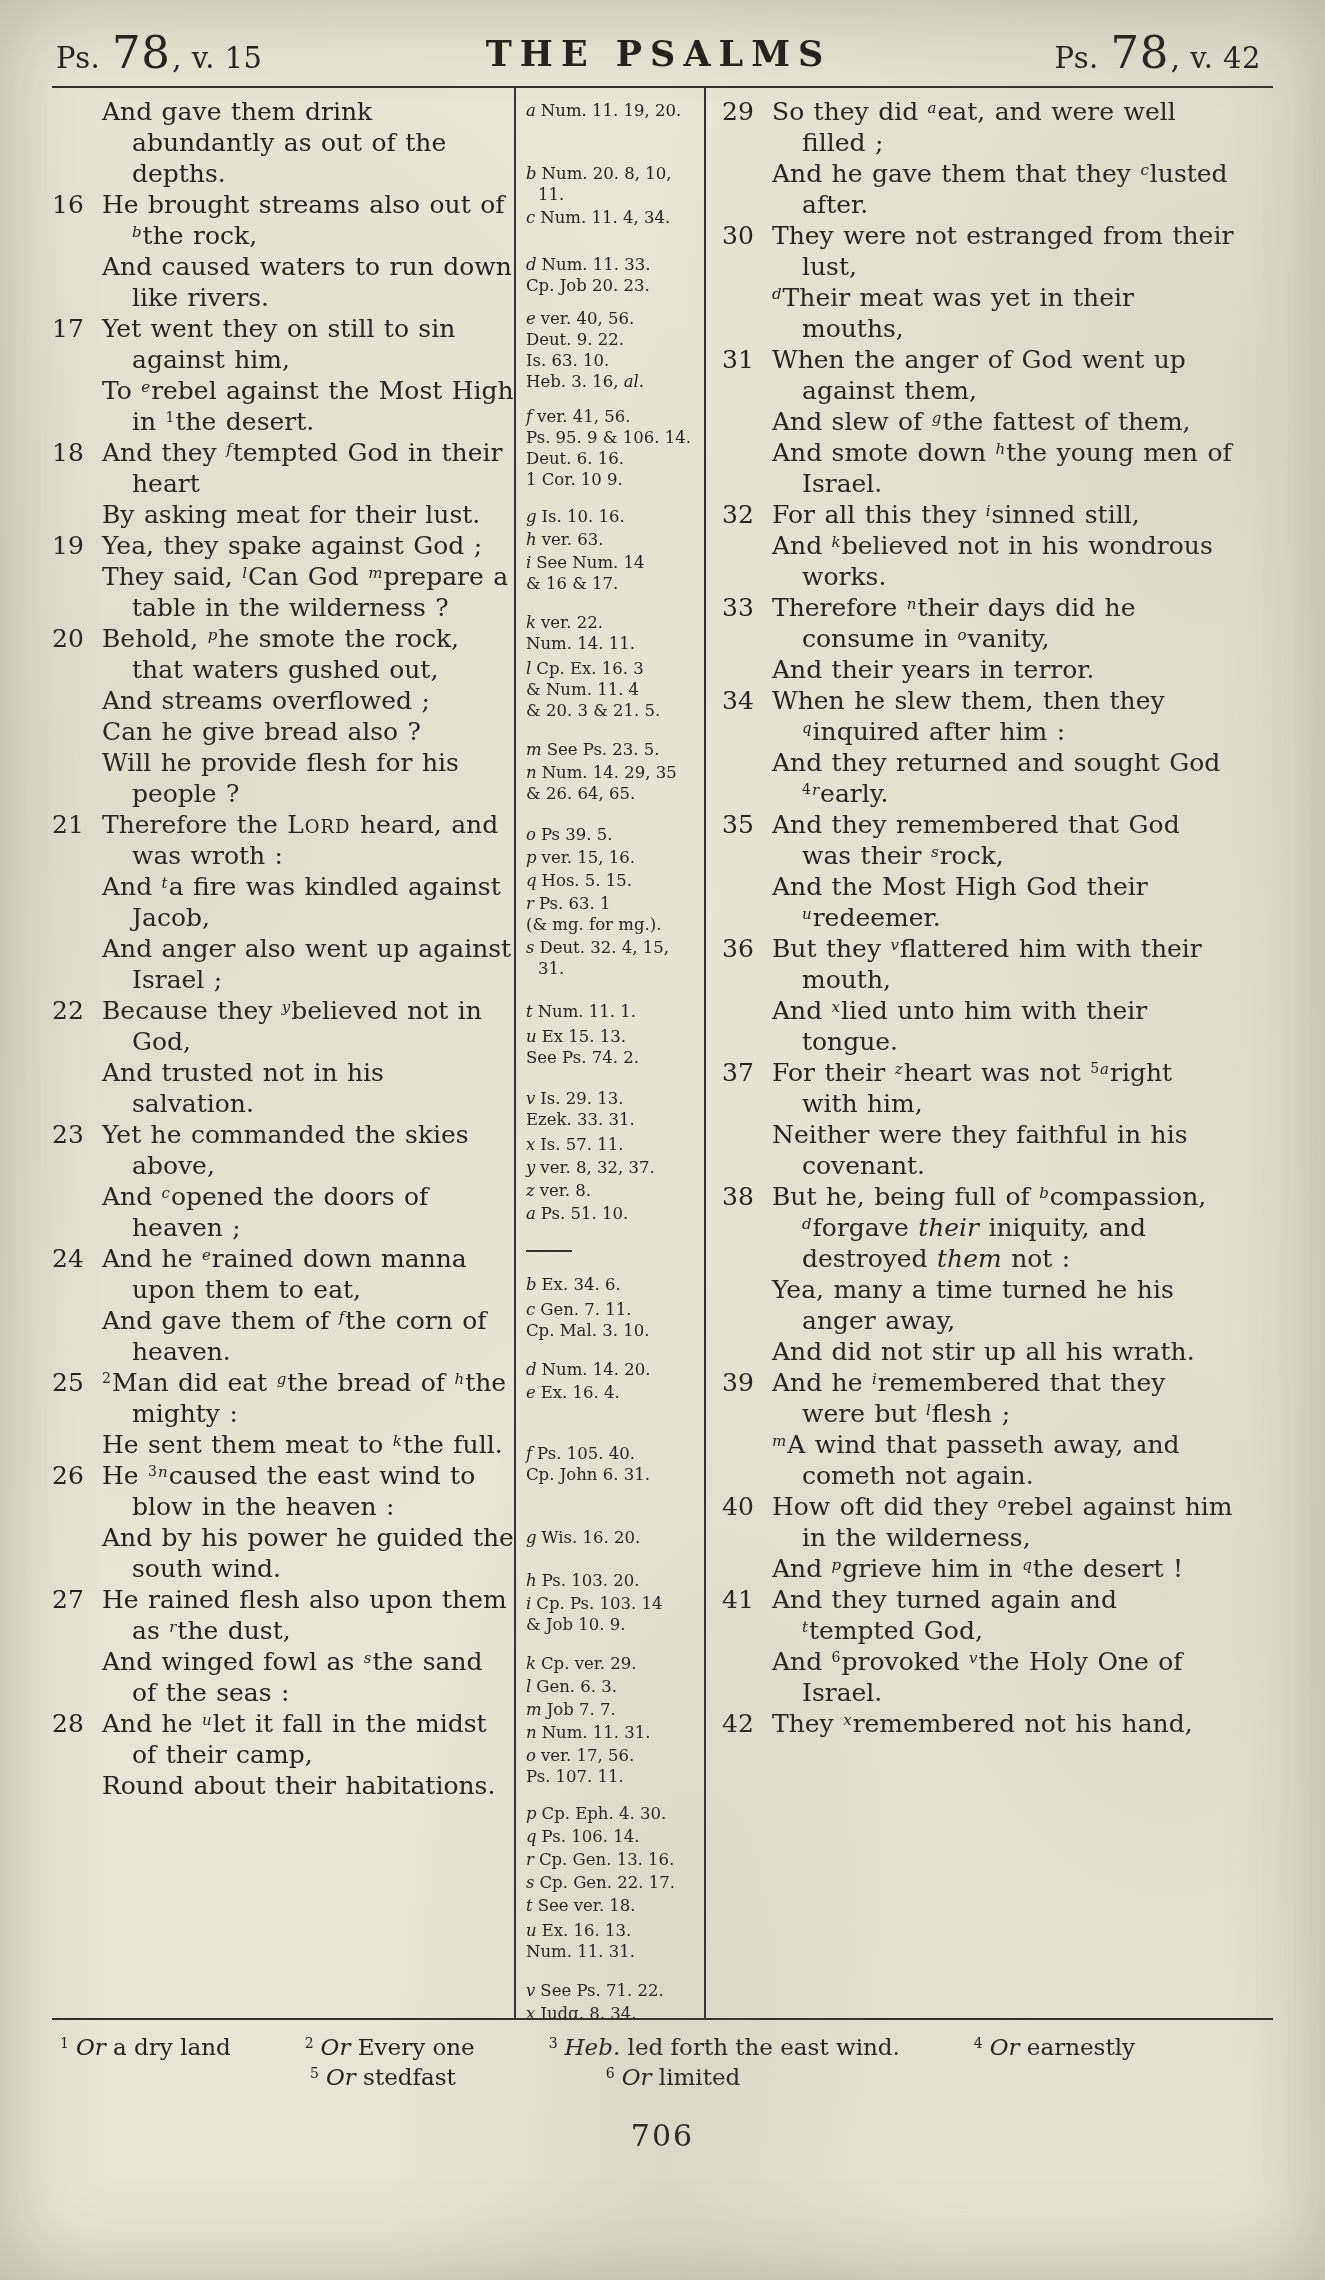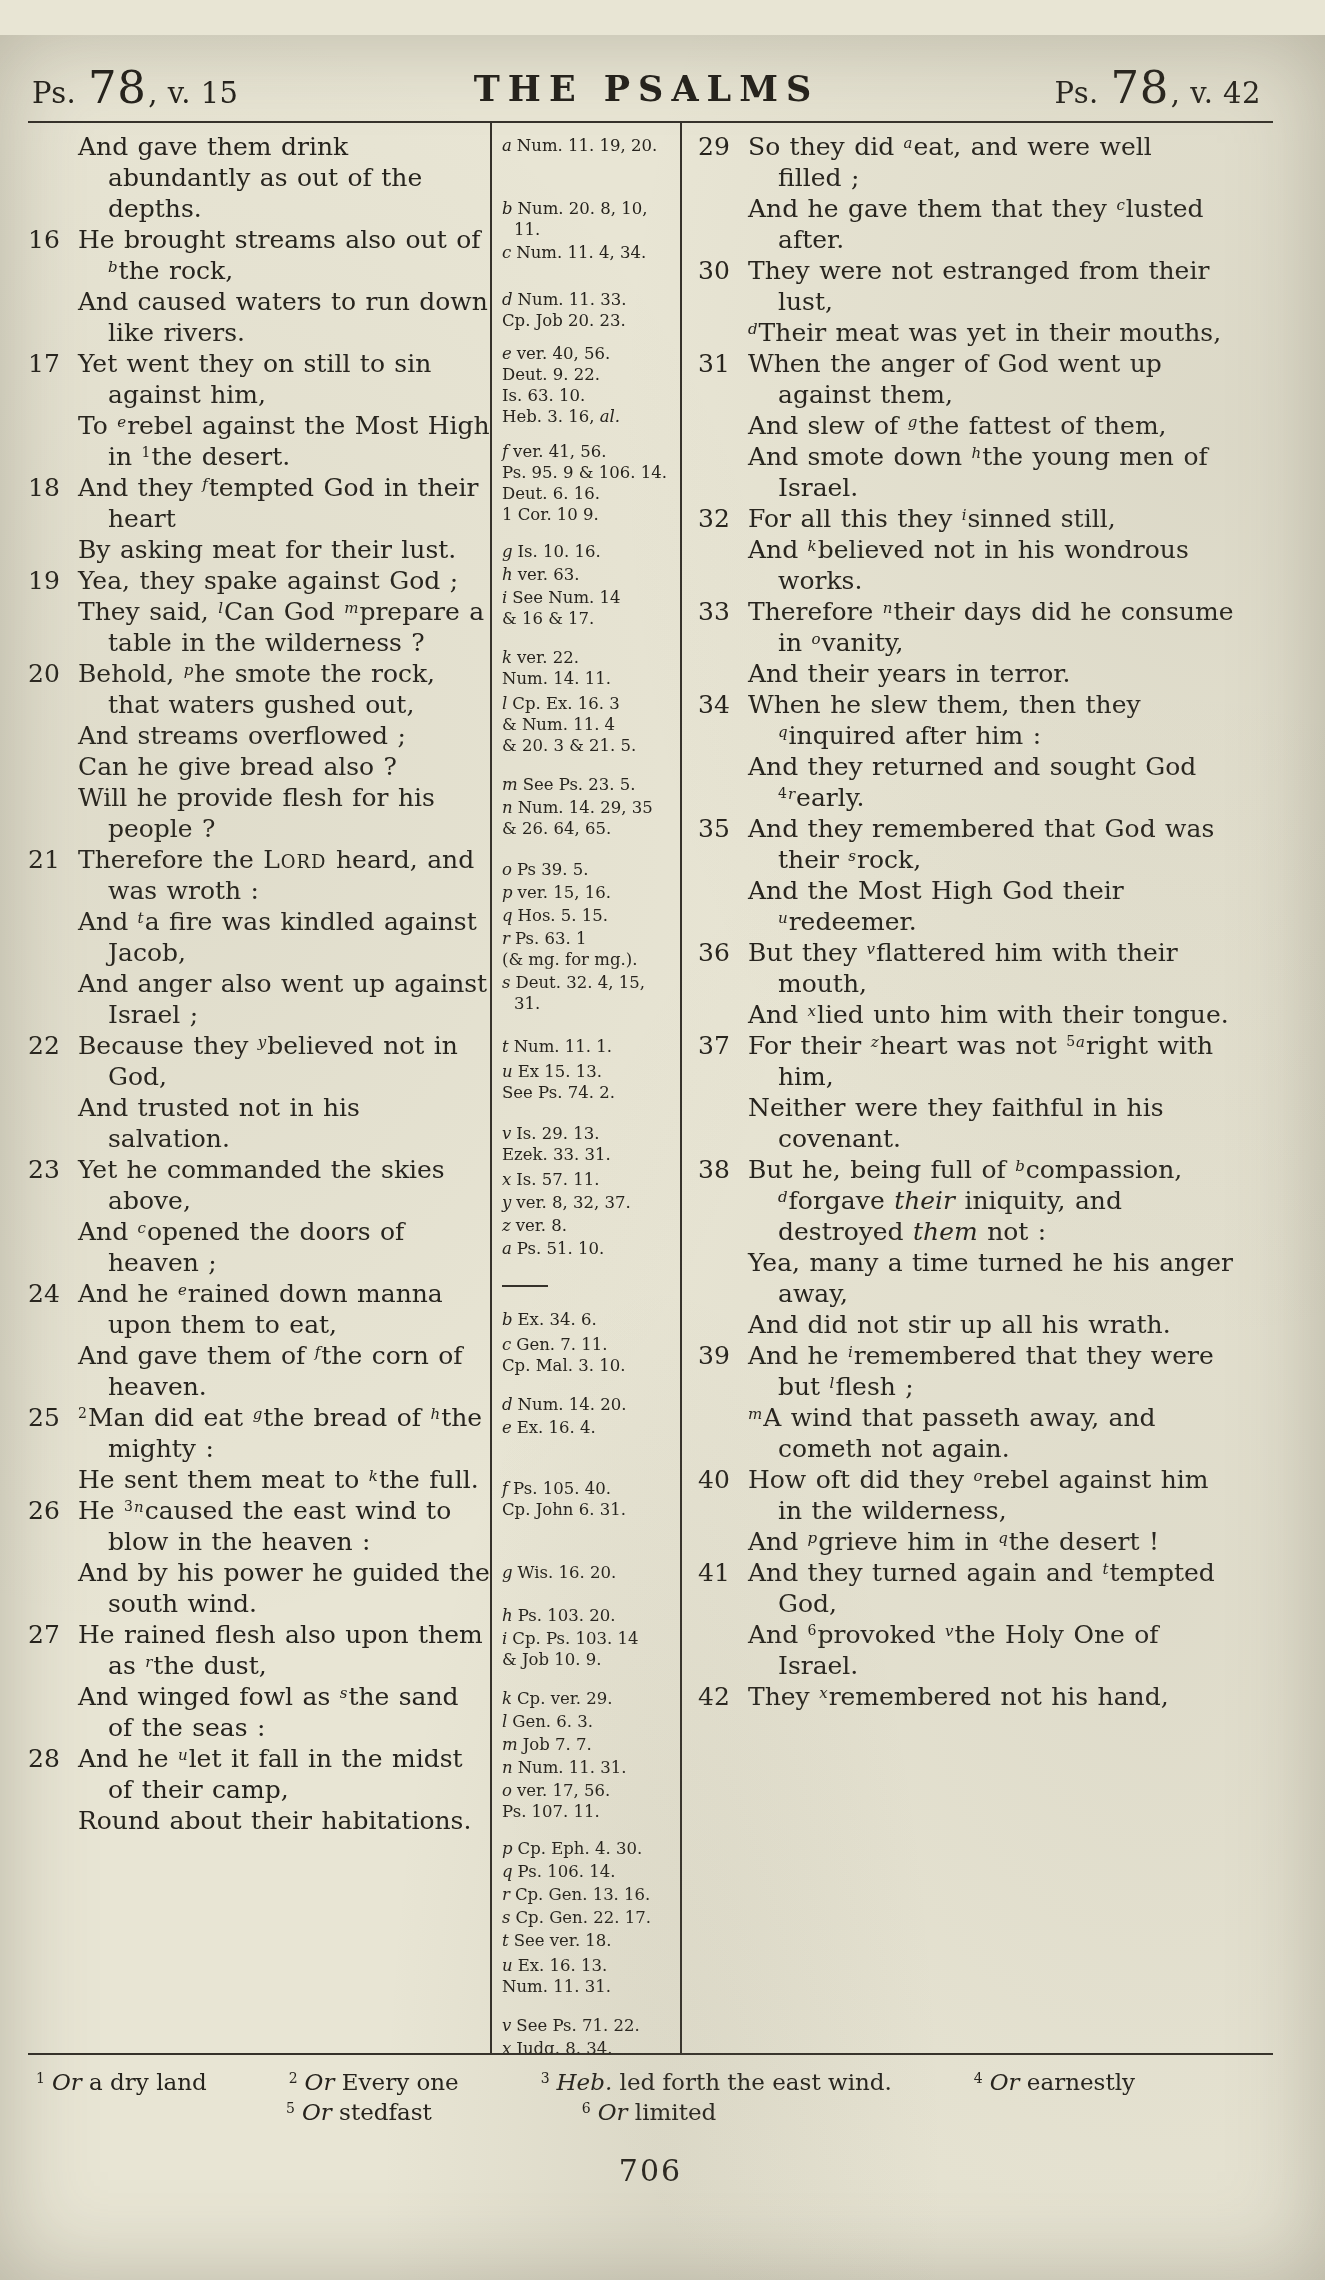--- a/index.html
+++ b/index.html
@@ -10,24 +10,23 @@
   html,body{margin:0;padding:0;}
   body{
     width:1325px;height:2280px;
     background:var(--paper);
     color:var(--ink);
     font-family:"DejaVu Serif","Liberation Serif",serif;
     position:relative;overflow:hidden;
   }
   .page{
     position:absolute;inset:0;
-    padding:26px 52px 0 28px;
+    padding:26px 52px 0 52px;
     box-sizing:border-box;
     box-shadow:inset 0 0 90px rgba(95,90,72,0.35);
-    margin-top:35px;
   }
   
   .page::before{
     content:"";position:absolute;inset:0;pointer-events:none;
     background:
       radial-gradient(ellipse at 12% 35%, rgba(110,105,85,0.07), transparent 40%),
       radial-gradient(ellipse at 92% 18%, rgba(110,105,85,0.10), transparent 35%),
       radial-gradient(ellipse at 88% 70%, rgba(110,105,85,0.08), transparent 42%),
       radial-gradient(ellipse at 50% 96%, rgba(110,105,85,0.10), transparent 30%);
   }

